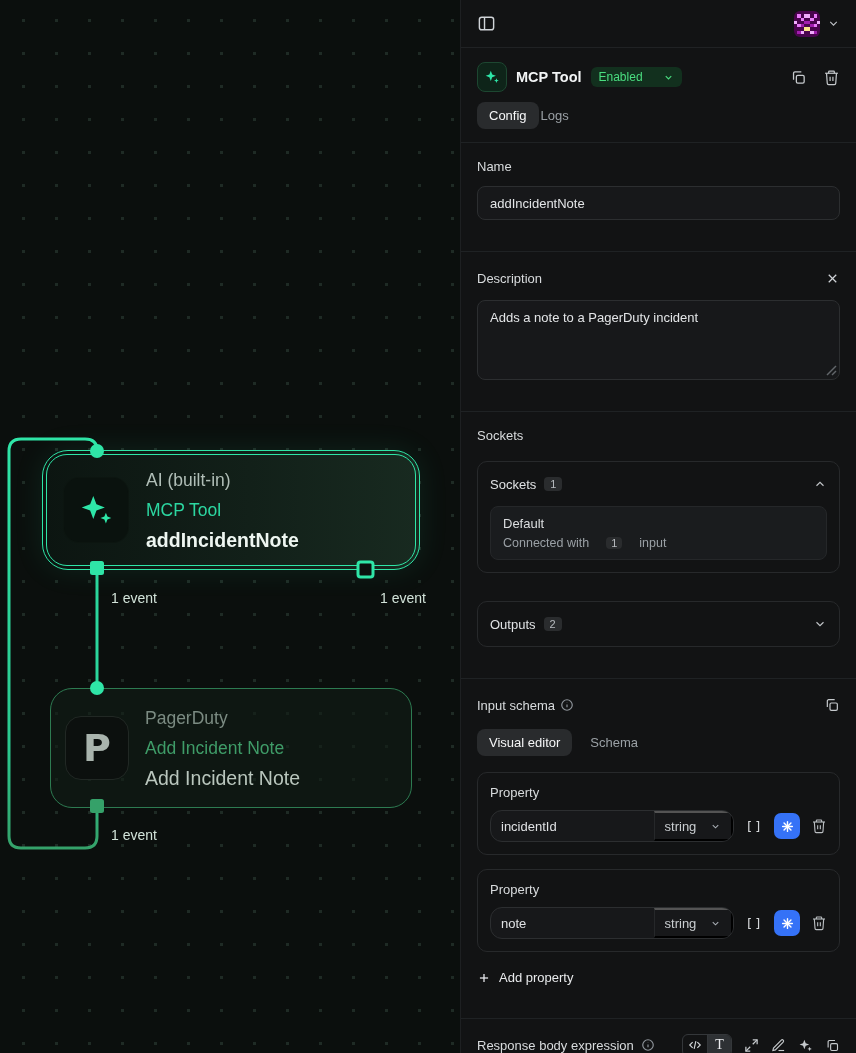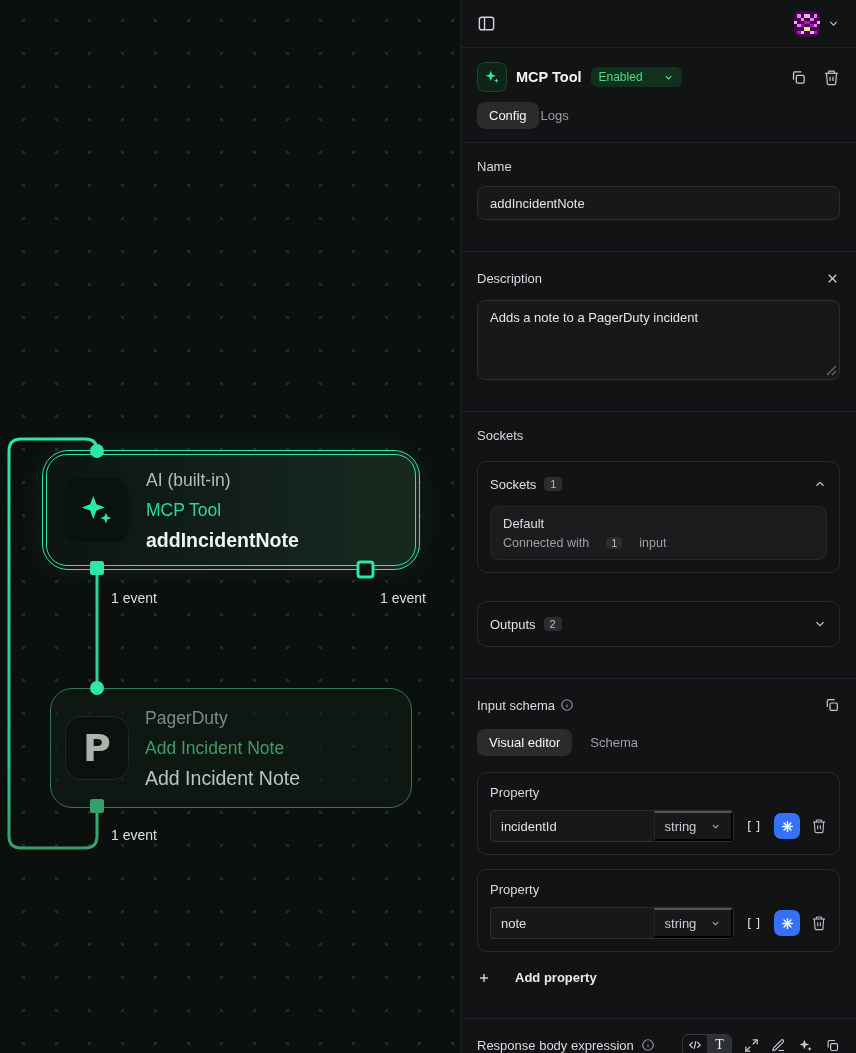--- a/index.html
+++ b/index.html
@@ -126,27 +126,27 @@
   .subcard-line { margin-top:5px; font-size:12.5px; color:#9aa0a5; display:flex; align-items:center; gap:17px; }
   .mini-badge { background:#2a2c2e; border-radius:4px; padding:0 5px; font-size:11px; color:#b7bbbf; }
 
   .schema-tabs { margin:14px 0 12px; display:flex; align-items:center; gap:16px; }
   .prop-card { margin-top:16px; }
   .prop-card + .prop-card { margin-top:14px; }
   .prop-label { font-size:13px; color:#d8dbdd; }
   .prop-row { margin-top:10px; display:flex; align-items:center; gap:11px; }
   .prop-field {
     flex:1; height:32px; display:flex; align-items:center; min-width:0;
-    background:#17181a; border:1px solid #2c2e30; border-radius:4px; overflow:hidden;
+    background:#17181a; border:1px solid #2c2e30; border-radius:12px; overflow:hidden;
   }
   .prop-name { flex:1; min-width:0; padding:0 10px; font-size:13px; color:#dfe1e3; background:transparent; border:none; outline:none; font-family:inherit; }
   .prop-type { display:flex; align-items:center; gap:14px; padding:0 10px; font-size:13px; color:#c9cdd0; height:100%; border-left:1px solid #26282a; cursor:pointer; background:none; font-family:inherit; }
   .brackets { font-family:"DejaVu Sans Mono", monospace; font-size:13px; color:#d4d7d9; letter-spacing:1px; background:none; border:none; cursor:pointer; }
   .req-btn { flex:none; width:26px; height:26px; border-radius:7px; background:#3572f7; border:none; display:flex; align-items:center; justify-content:center; cursor:pointer; }
-  .add-prop { margin-top:16px; display:flex; align-items:center; gap:24px; font-size:13px; color:#e8eaec; background:none; border:none; cursor:pointer; font-family:inherit; padding:2px 0;font-weight:bold; }
+  .add-prop { margin-top:16px; display:flex; align-items:center; gap:8px; font-size:13px; color:#e8eaec; background:none; border:none; cursor:pointer; font-family:inherit; padding:2px 0; }
 
   .section-response { padding:14px 16px 0; }
   .resp-head { display:flex; align-items:center; gap:7px; height:24px; }
   .resp-actions { margin-left:auto; display:flex; align-items:center; gap:12px; color:#c9cdd0; }
   .seg { display:flex; border:1px solid #34373a; border-radius:6px; overflow:hidden; }
   .seg-cell { width:24px; height:21px; display:flex; align-items:center; justify-content:center; color:#cfd3d6; background:none; border:none; cursor:pointer; }
   .seg-cell.active { background:#2e3134; border-left:1px solid #34373a; font-family:"Liberation Serif", serif; font-size:14px; color:#eceef0; }
 </style>
 </head>
 <body>

